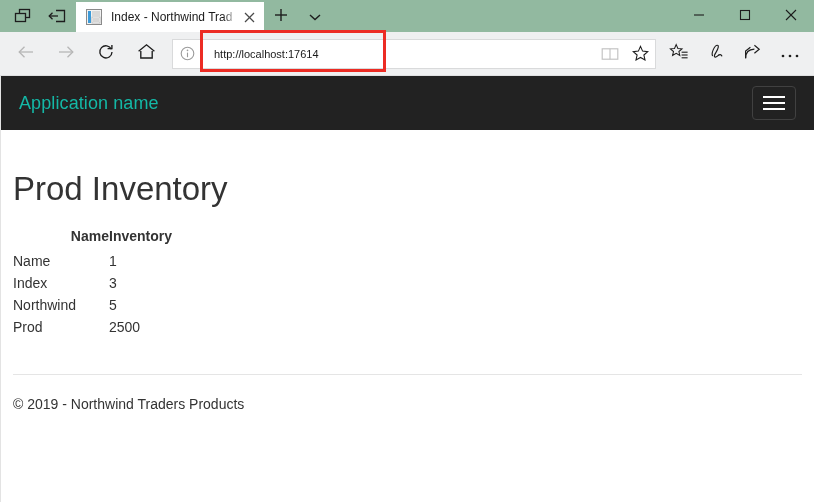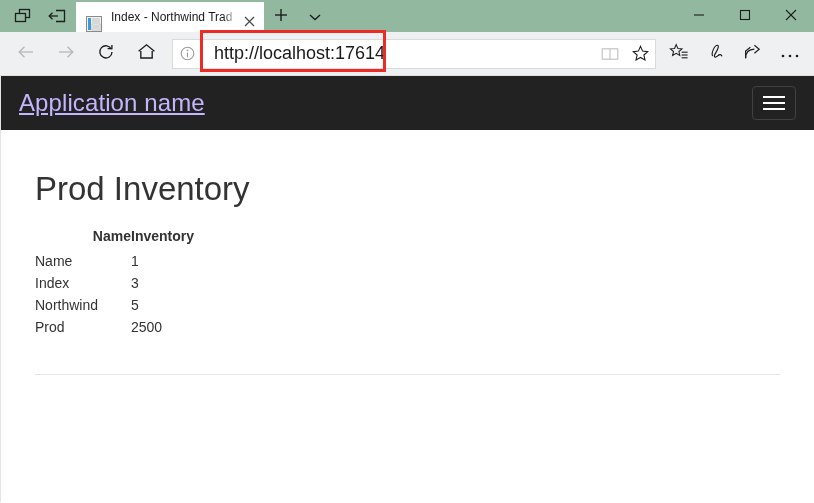--- a/index.html
+++ b/index.html
@@ -45,21 +45,21 @@
     justify-content: center;
   }
   .tb-icon-btn svg { display: block; }
 
   .tab {
     position: relative;
     height: 30px;
     width: 188px;
     background: #ffffff;
     display: flex;
-    align-items: flex-end;
+    align-items: center;
     padding: 0 4px 0 10px;
     box-sizing: border-box;
     margin-left: 2px;
   }
   .tab-favicon {
     width: 16px;
     height: 16px;
     flex: 0 0 16px;
     position: relative;
     margin-right: 9px;
@@ -143,21 +143,21 @@
     flex: 0 0 28px;
   }
   .addr-sep {
     width: 1px;
     height: 18px;
     background: #c9cacb;
     flex: 0 0 1px;
   }
   .addr-url {
     flex: 1 1 auto;
-    font-size: 18px;
+    font-size: 11px;
     color: #1a1a1a;
     padding-left: 12px;
     white-space: nowrap;
     overflow: hidden;
   }
   .addr-icon {
     width: 30px;
     height: 28px;
     display: flex;
     align-items: center;
@@ -198,24 +198,23 @@
   .app-header {
     height: 54px;
     background: #222222;
     display: flex;
     align-items: center;
     justify-content: space-between;
     padding: 0 18px;
     box-sizing: border-box;
   }
   .app-brand {
-    font-size: 24px;
-    color: #c4b5fd;
+    font-size: 18px;
+    color: #14b8a6;
     letter-spacing: .1px;
-    text-decoration: underline;
   }
   .navbar-toggle {
     width: 44px;
     height: 34px;
     border: 1px solid #414141;
     border-radius: 4px;
     display: flex;
     flex-direction: column;
     align-items: center;
     justify-content: center;
@@ -223,21 +222,21 @@
     box-sizing: border-box;
   }
   .navbar-toggle i {
     display: block;
     width: 22px;
     height: 2px;
     background: #ffffff;
   }
 
   .container {
-    padding: 0 34px;
+    padding: 0 12px;
     margin-top: 41px;
   }
   h1.page-title {
     font-size: 33px;
     font-weight: 400;
     color: #333333;
     margin: 20px 0 0 0;
     line-height: 1.1;
   }
   table.inv-table {
@@ -500,15 +499,16 @@
             <td>5</td>
           </tr>
           <tr>
             <td class="col-name">Prod</td>
             <td>2500</td>
           </tr>
         </tbody>
       </table>
 
       <hr class="footer-rule">
+      <div class="footer-text">© 2019 - Northwind Traders Products</div>
     </div>
   </div>
 </div>
 
 </body></html>

